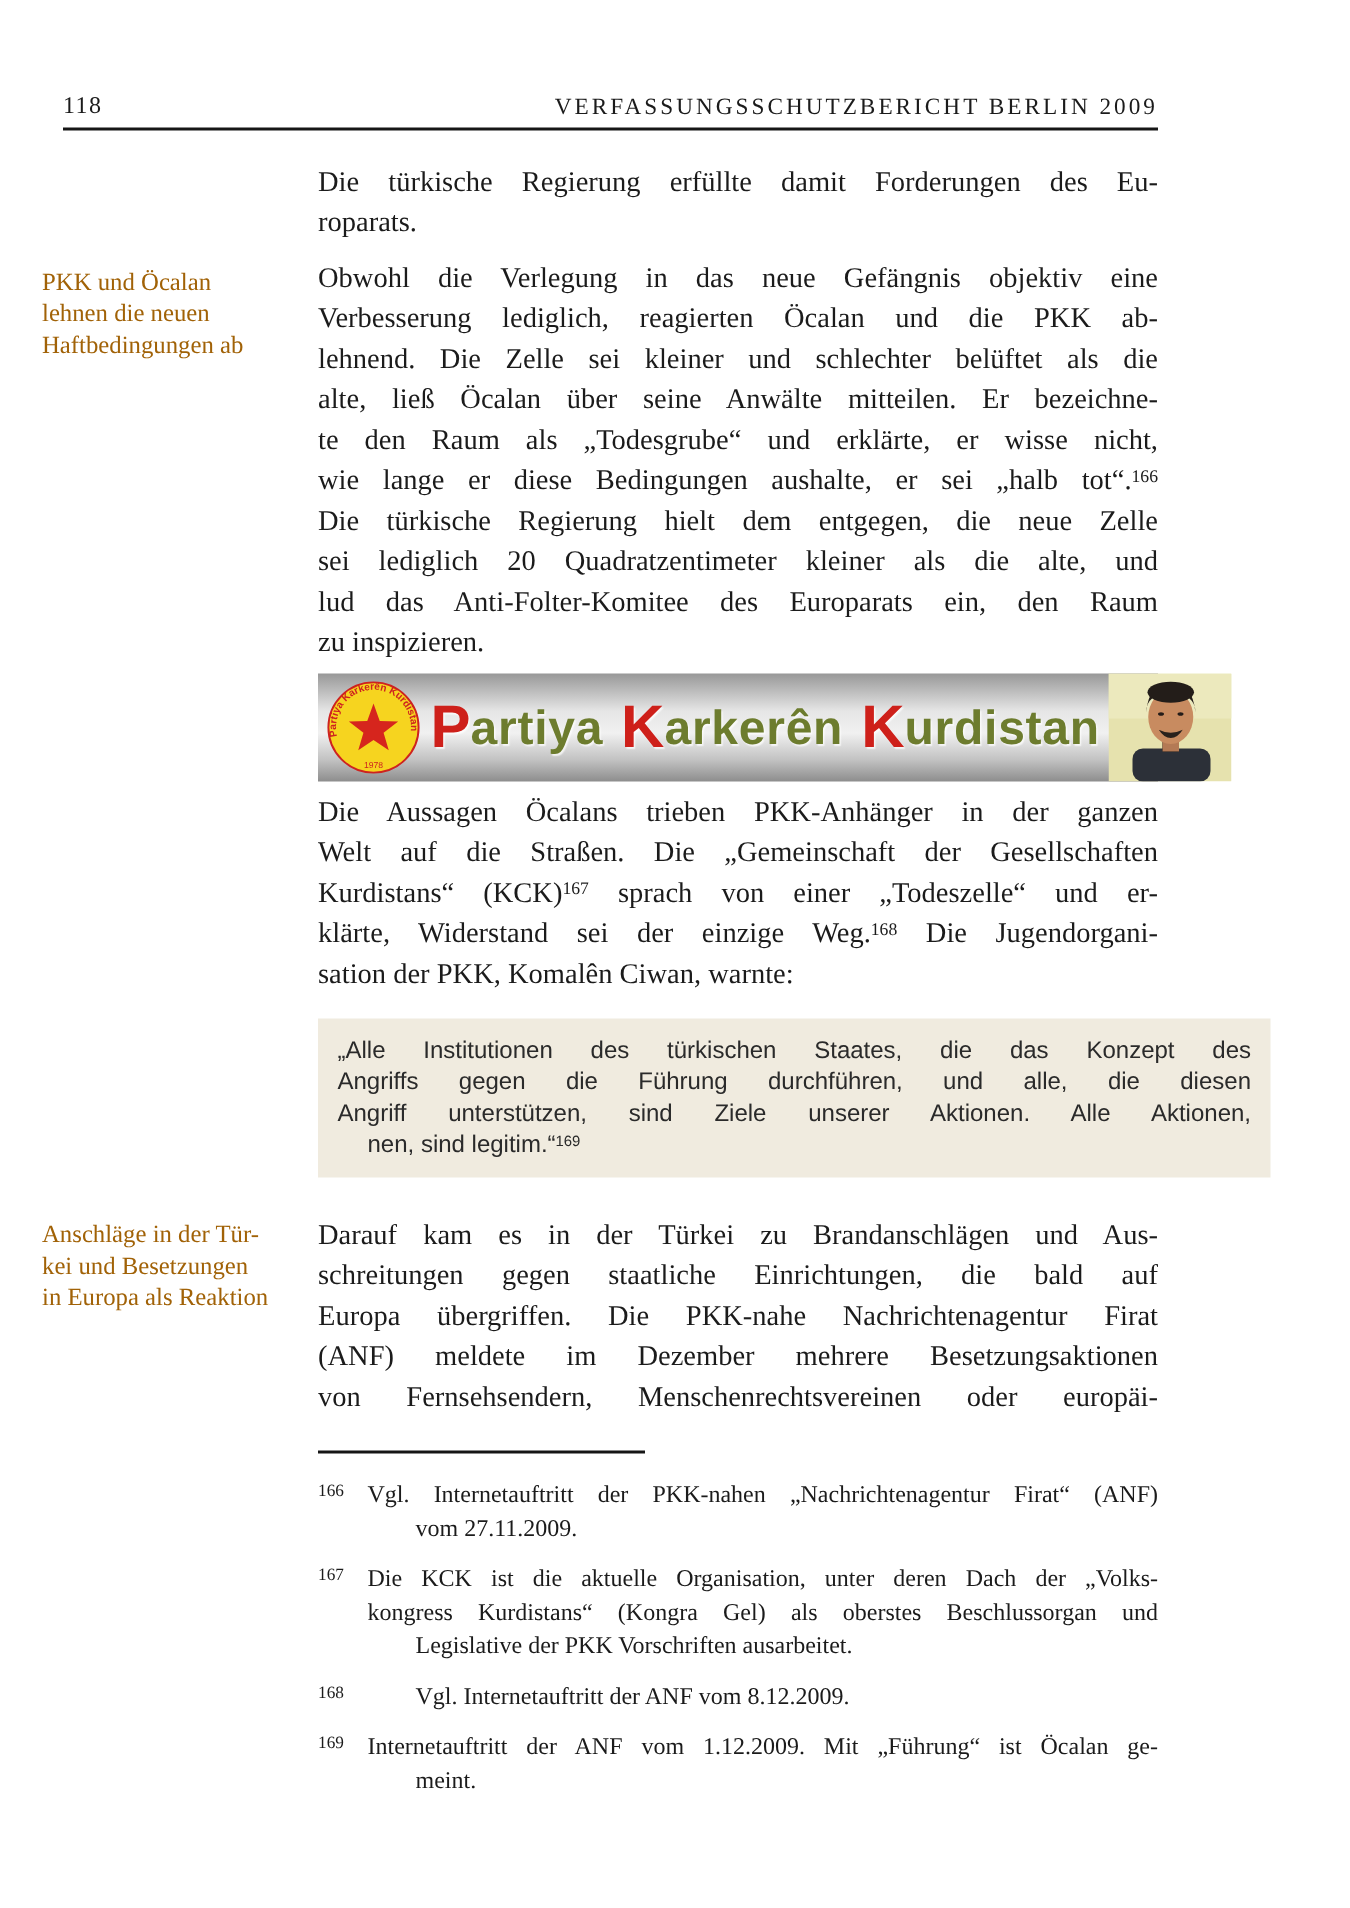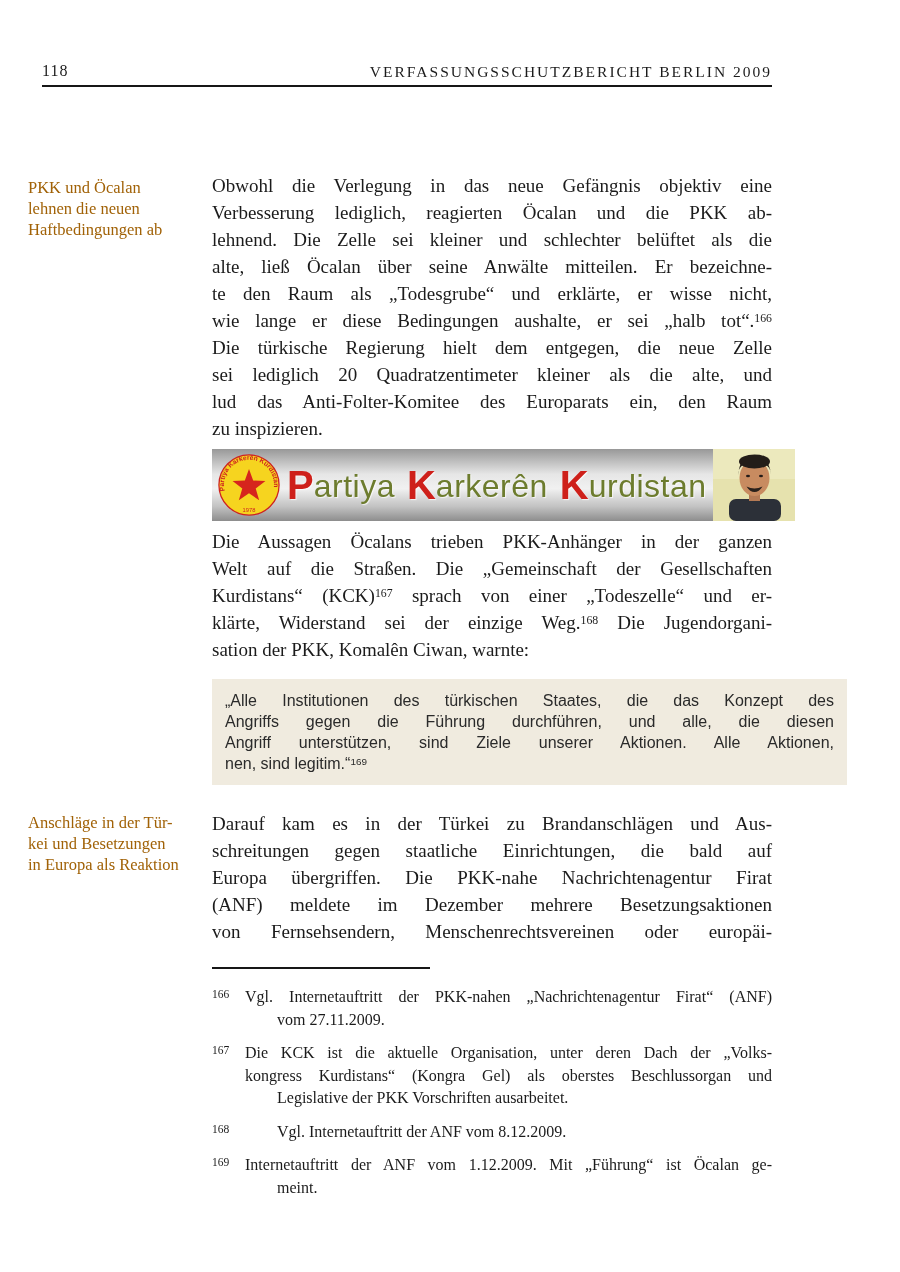--- a/index.html
+++ b/index.html
@@ -29,27 +29,27 @@
   sup{font-size:0.62em;line-height:0;vertical-align:baseline;position:relative;top:-0.45em;}
   
   .banner{position:absolute;left:212px;top:449px;width:560px;height:72px;
     background:linear-gradient(180deg,#989898 0%,#e6e6e6 35%,#f1f1f1 55%,#c2c2c2 80%,#8d8d8d 100%);
     display:flex;align-items:center;}
   .banner-logo{margin-left:5px;flex:0 0 auto;display:block;}
   .banner-title{flex:1;text-align:center;font-family:"Liberation Sans",sans-serif;
     white-space:nowrap;text-shadow:1px 1px 1px rgba(255,255,255,0.75);}
   .banner-word{display:inline-block;margin:0 6px;}
   .banner-word .initial{color:#ce201a;font-weight:700;font-size:40px;vertical-align:-2px;}
-  .banner-word .rest{color:#6d7c2e;font-weight:400;font-size:32px;letter-spacing:0.5px;}
+  .banner-word .rest{color:#6d7c2e;font-weight:700;font-size:32px;letter-spacing:0.5px;}
   .banner-photo{flex:0 0 auto;width:82px;height:72px;display:block;}
   
   .quote{position:absolute;left:212px;top:679px;width:635px;box-sizing:border-box;
     background:#f0ebdf;padding:11px 13px;font-family:"Liberation Sans",sans-serif;
     font-size:16px;line-height:21px;color:#2a2a2a;}
-  .quote .line:last-child{text-align-last:left;}
+  .quote .line:last-child{text-align-last:left;margin-left:20px;}
   
   .fn-rule{position:absolute;left:212px;top:967px;width:218px;height:2px;background:#161616;}
   .footnotes{position:absolute;left:212px;top:986px;width:560px;font-size:16px;line-height:22.5px;}
   .footnote{position:relative;padding-left:33px;margin-bottom:11px;}
   .fn-num{position:absolute;left:0;top:-3px;font-size:11.5px;}
   .footnote .line:last-child{text-align-last:left;margin-left:32px;}
 </style>
 </head>
 <body>
 
@@ -63,20 +63,24 @@
       <div class="mline">PKK und Öcalan</div>
       <div class="mline">lehnen die neuen</div>
       <div class="mline">Haftbedingungen ab</div>
     </div>
   <div class="margin-note n2">
       <div class="mline">Anschläge in der Tür-</div>
       <div class="mline">kei und Besetzungen</div>
       <div class="mline">in Europa als Reaktion</div>
     </div>
 
+  <div class="para p1">
+      <div class="line">Die türkische Regierung erfüllte damit Forderungen des Eu-</div>
+      <div class="line">roparats.</div>
+    </div>
 
   <div class="para p2">
       <div class="line">Obwohl die Verlegung in das neue Gefängnis objektiv eine</div>
       <div class="line">Verbesserung lediglich, reagierten Öcalan und die PKK ab-</div>
       <div class="line">lehnend. Die Zelle sei kleiner und schlechter belüftet als die</div>
       <div class="line">alte, ließ Öcalan über seine Anwälte mitteilen. Er bezeichne-</div>
       <div class="line">te den Raum als „Todesgrube“ und erklärte, er wisse nicht,</div>
       <div class="line">wie lange er diese Bedingungen aushalte, er sei „halb tot“.<sup>166</sup></div>
       <div class="line">Die türkische Regierung hielt dem entgegen, die neue Zelle</div>
       <div class="line">sei lediglich 20 Quadratzentimeter kleiner als die alte, und</div>

